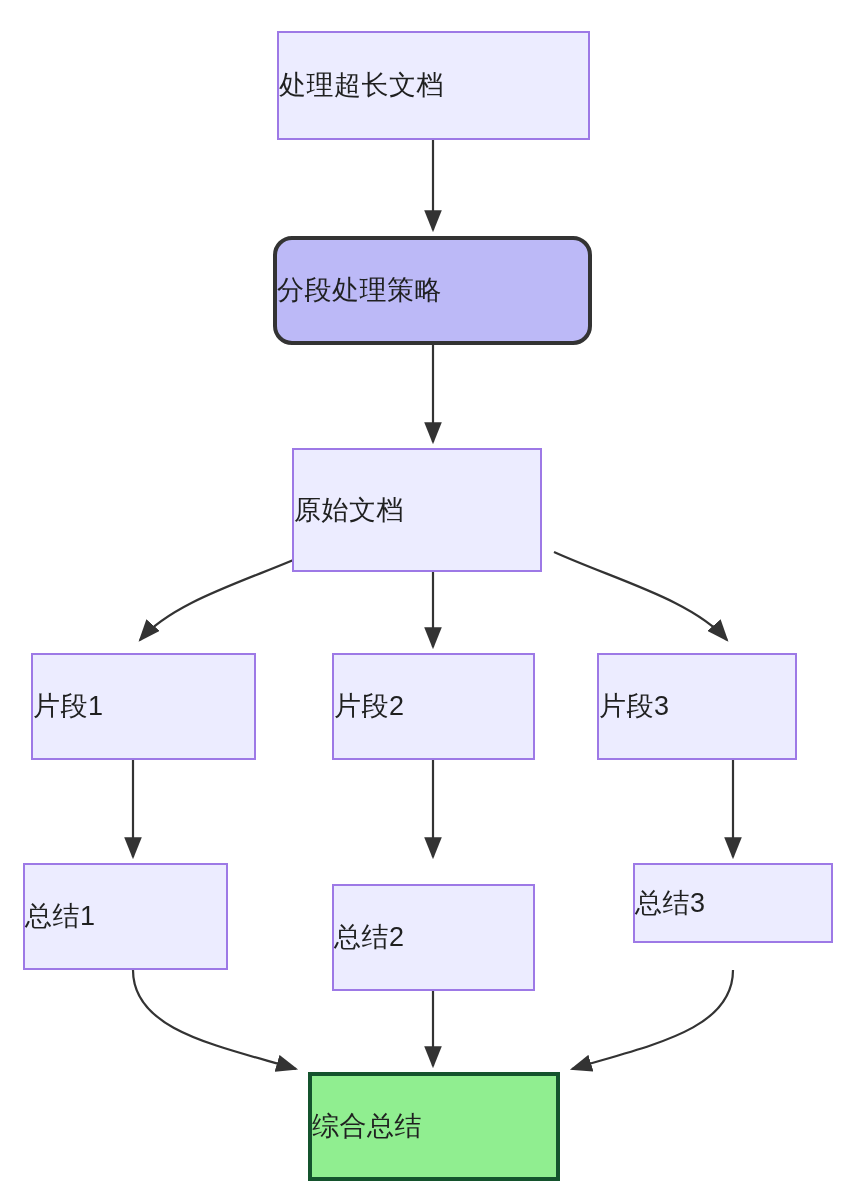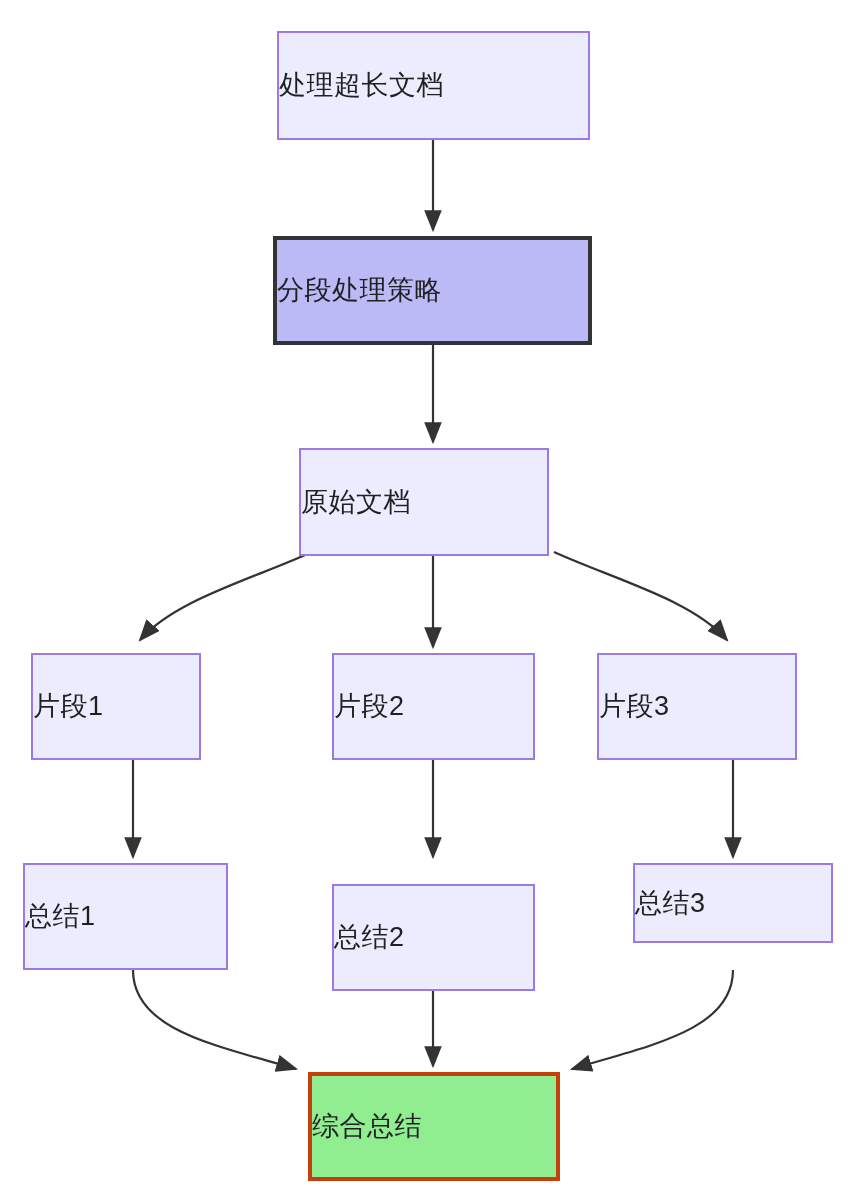--- a/index.html
+++ b/index.html
@@ -40,21 +40,21 @@
   .node-plain {
     background: #ececff;
     border: 2px solid #9d79e6;
   }
   .node-highlight {
     background: #bcb9f7;
     border: 4px solid #333333;
   }
   .node-result {
     background: #90ee90;
-    border: 4px solid #c2410c;
+    border: 4px solid #14532d;
   }
 </style>
 </head>
 <body>
 
 <div id="canvas">
 
   <svg id="edges" viewBox="0 0 852 1196" xmlns="http://www.w3.org/2000/svg">
     <defs>
       <marker id="arrowhead" markerWidth="10" markerHeight="8" refX="9" refY="4" orient="auto" markerUnits="strokeWidth">
@@ -73,27 +73,27 @@
         <path d="M 133,970 C 133,1030 215,1045 296,1069" fill="none" stroke="#333333" stroke-width="2.2" marker-end="url(#arrowhead)"></path>
         <path d="M 433,970 L 433,1066" fill="none" stroke="#333333" stroke-width="2.2" marker-end="url(#arrowhead)"></path>
         <path d="M 733,970 C 733,1030 651,1045 572,1069" fill="none" stroke="#333333" stroke-width="2.2" marker-end="url(#arrowhead)"></path>
       </g>
   </svg>
 
   <div id="node-layer">
       <div class="node node-plain" style="left: 277px; top: 31px; width: 313px; height: 109px;">
         <span>处理超长文档</span>
       </div>
-      <div class="node node-highlight" style="left: 273px; top: 236px; width: 319px; height: 109px;">
+      <div class="node node-highlight" style="left: 273px; top: 236px; width: 319px; height: 109px; border-radius: 19px;">
         <span>分段处理策略</span>
       </div>
-      <div class="node node-plain" style="left: 299px; top: 448px; width: 250px; height: 108px;">
+      <div class="node node-plain" style="left: 292px; top: 448px; width: 250px; height: 124px;">
         <span>原始文档</span>
       </div>
-      <div class="node node-plain" style="left: 31px; top: 653px; width: 170px; height: 107px;">
+      <div class="node node-plain" style="left: 31px; top: 653px; width: 225px; height: 107px;">
         <span>片段1</span>
       </div>
       <div class="node node-plain" style="left: 332px; top: 653px; width: 203px; height: 107px;">
         <span>片段2</span>
       </div>
       <div class="node node-plain" style="left: 597px; top: 653px; width: 200px; height: 107px;">
         <span>片段3</span>
       </div>
       <div class="node node-plain" style="left: 23px; top: 863px; width: 205px; height: 107px;">
         <span>总结1</span>

